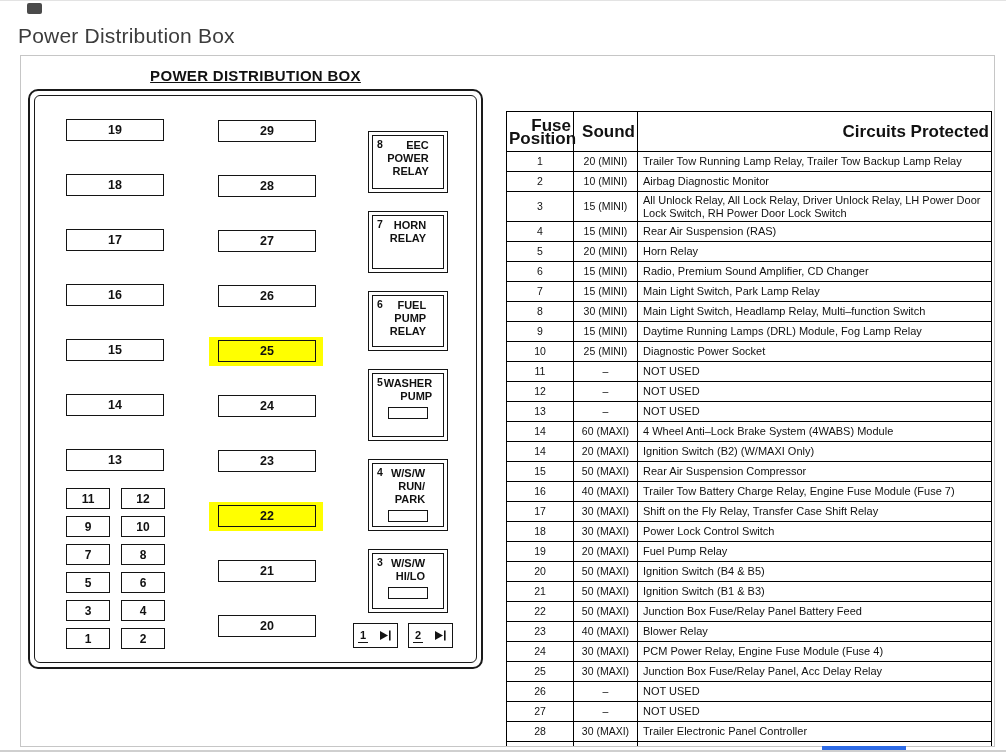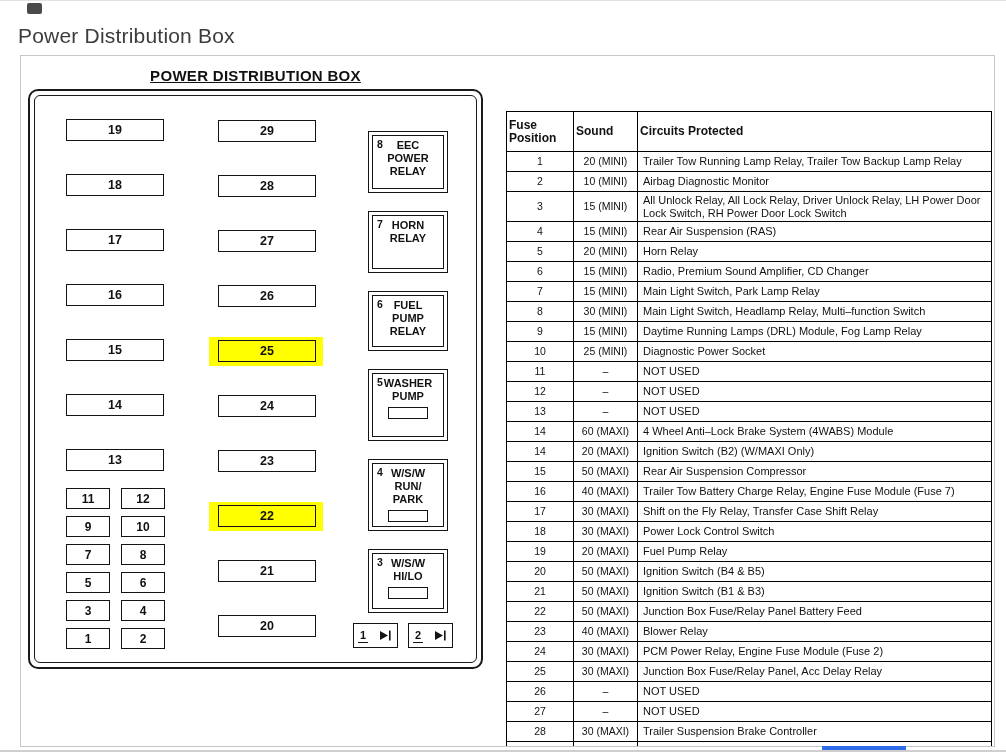--- a/index.html
+++ b/index.html
@@ -45,35 +45,35 @@
 
   #relays { position:absolute; left:338px; top:40px; width:80px; display:flex;
     flex-direction:column; gap:18px; }
   .relay-box { width:80px; border:1.6px solid #141414; padding:3px; background:#fff; }
   .relay-box:nth-child(1){height:62px} .relay-box:nth-child(2){height:62px}
   .relay-box:nth-child(3){height:60px} .relay-box:nth-child(4){height:72px}
   .relay-box:nth-child(5){height:72px} .relay-box:nth-child(6){height:64px}
   .relay-inner { border:1.2px solid #141414; height:100%; position:relative;
     display:flex; flex-direction:column; align-items:center; padding-top:2px; }
   .relay-num { position:absolute; left:4px; top:2px; font-size:10.5px; font-weight:bold; }
-  .relay-label { white-space:pre-line; text-align:center; font-weight:bold;
+  .relay-label { white-space:pre-line; text-align:right; font-weight:bold;
     font-size:11px; line-height:13px; padding-top:1px; }
   .relay-slot { width:40px; height:12px; border:1.3px solid #141414; margin-top:4px; background:#fff; }
 
   #diodes { position:absolute; left:323px; top:532px; display:flex; gap:10px; }
   .diode-box { width:45px; height:25px; border:1.6px solid #141414; background:#fff;
     display:flex; align-items:center; padding:0 4px; }
   .diode-num { font-weight:bold; font-size:11px; border-bottom:1.2px solid #141414; padding:0 2px 1px; }
   .diode-icon { margin-left:auto; display:flex; }
 
   
   table { position:absolute; left:485px; top:55px; width:485px; border-collapse:collapse;
     table-layout:fixed; background:#fff; }
   table, th, td { border:1.4px solid #000; }
-  th { font-size:12px; line-height:13px; height:40px; text-align:left; font-weight:bold;
+  th { font-size:17px; line-height:13px; height:40px; text-align:right; font-weight:bold;
     padding:2px; vertical-align:middle;margin-top:10px; }
   td { font-size:11px; line-height:12.5px; padding:2px 5px; height:20px; vertical-align:middle; }
   td.c { text-align:center; padding:2px 1px; font-size:10.5px; }
 
   .blue-bar { position:absolute; left:822px; top:746px; width:84px; height:6px; background:#2e6be6; }
 </style>
 </head>
 <body>
 
 <div class="top-edge"></div>
@@ -355,41 +355,41 @@
           <td>Junction Box Fuse/Relay Panel Battery Feed</td>
         </tr>
         <tr>
           <td class="c">23</td>
           <td class="c">40 (MAXI)</td>
           <td>Blower Relay</td>
         </tr>
         <tr>
           <td class="c">24</td>
           <td class="c">30 (MAXI)</td>
-          <td>PCM Power Relay, Engine Fuse Module (Fuse 2)</td>
+          <td>PCM Power Relay, Engine Fuse Module (Fuse 4)</td>
         </tr>
         <tr>
           <td class="c">25</td>
           <td class="c">30 (MAXI)</td>
           <td>Junction Box Fuse/Relay Panel, Acc Delay Relay</td>
         </tr>
         <tr>
           <td class="c">26</td>
           <td class="c">–</td>
           <td>NOT USED</td>
         </tr>
         <tr>
           <td class="c">27</td>
           <td class="c">–</td>
           <td>NOT USED</td>
         </tr>
         <tr>
           <td class="c">28</td>
           <td class="c">30 (MAXI)</td>
-          <td>Trailer Suspension Brake Controller</td>
+          <td>Trailer Electronic Panel Controller</td>
         </tr>
         <tr>
           <td class="c">29</td>
           <td class="c"></td>
           <td></td>
         </tr>
       </tbody>
   </table>
 
 </div>

